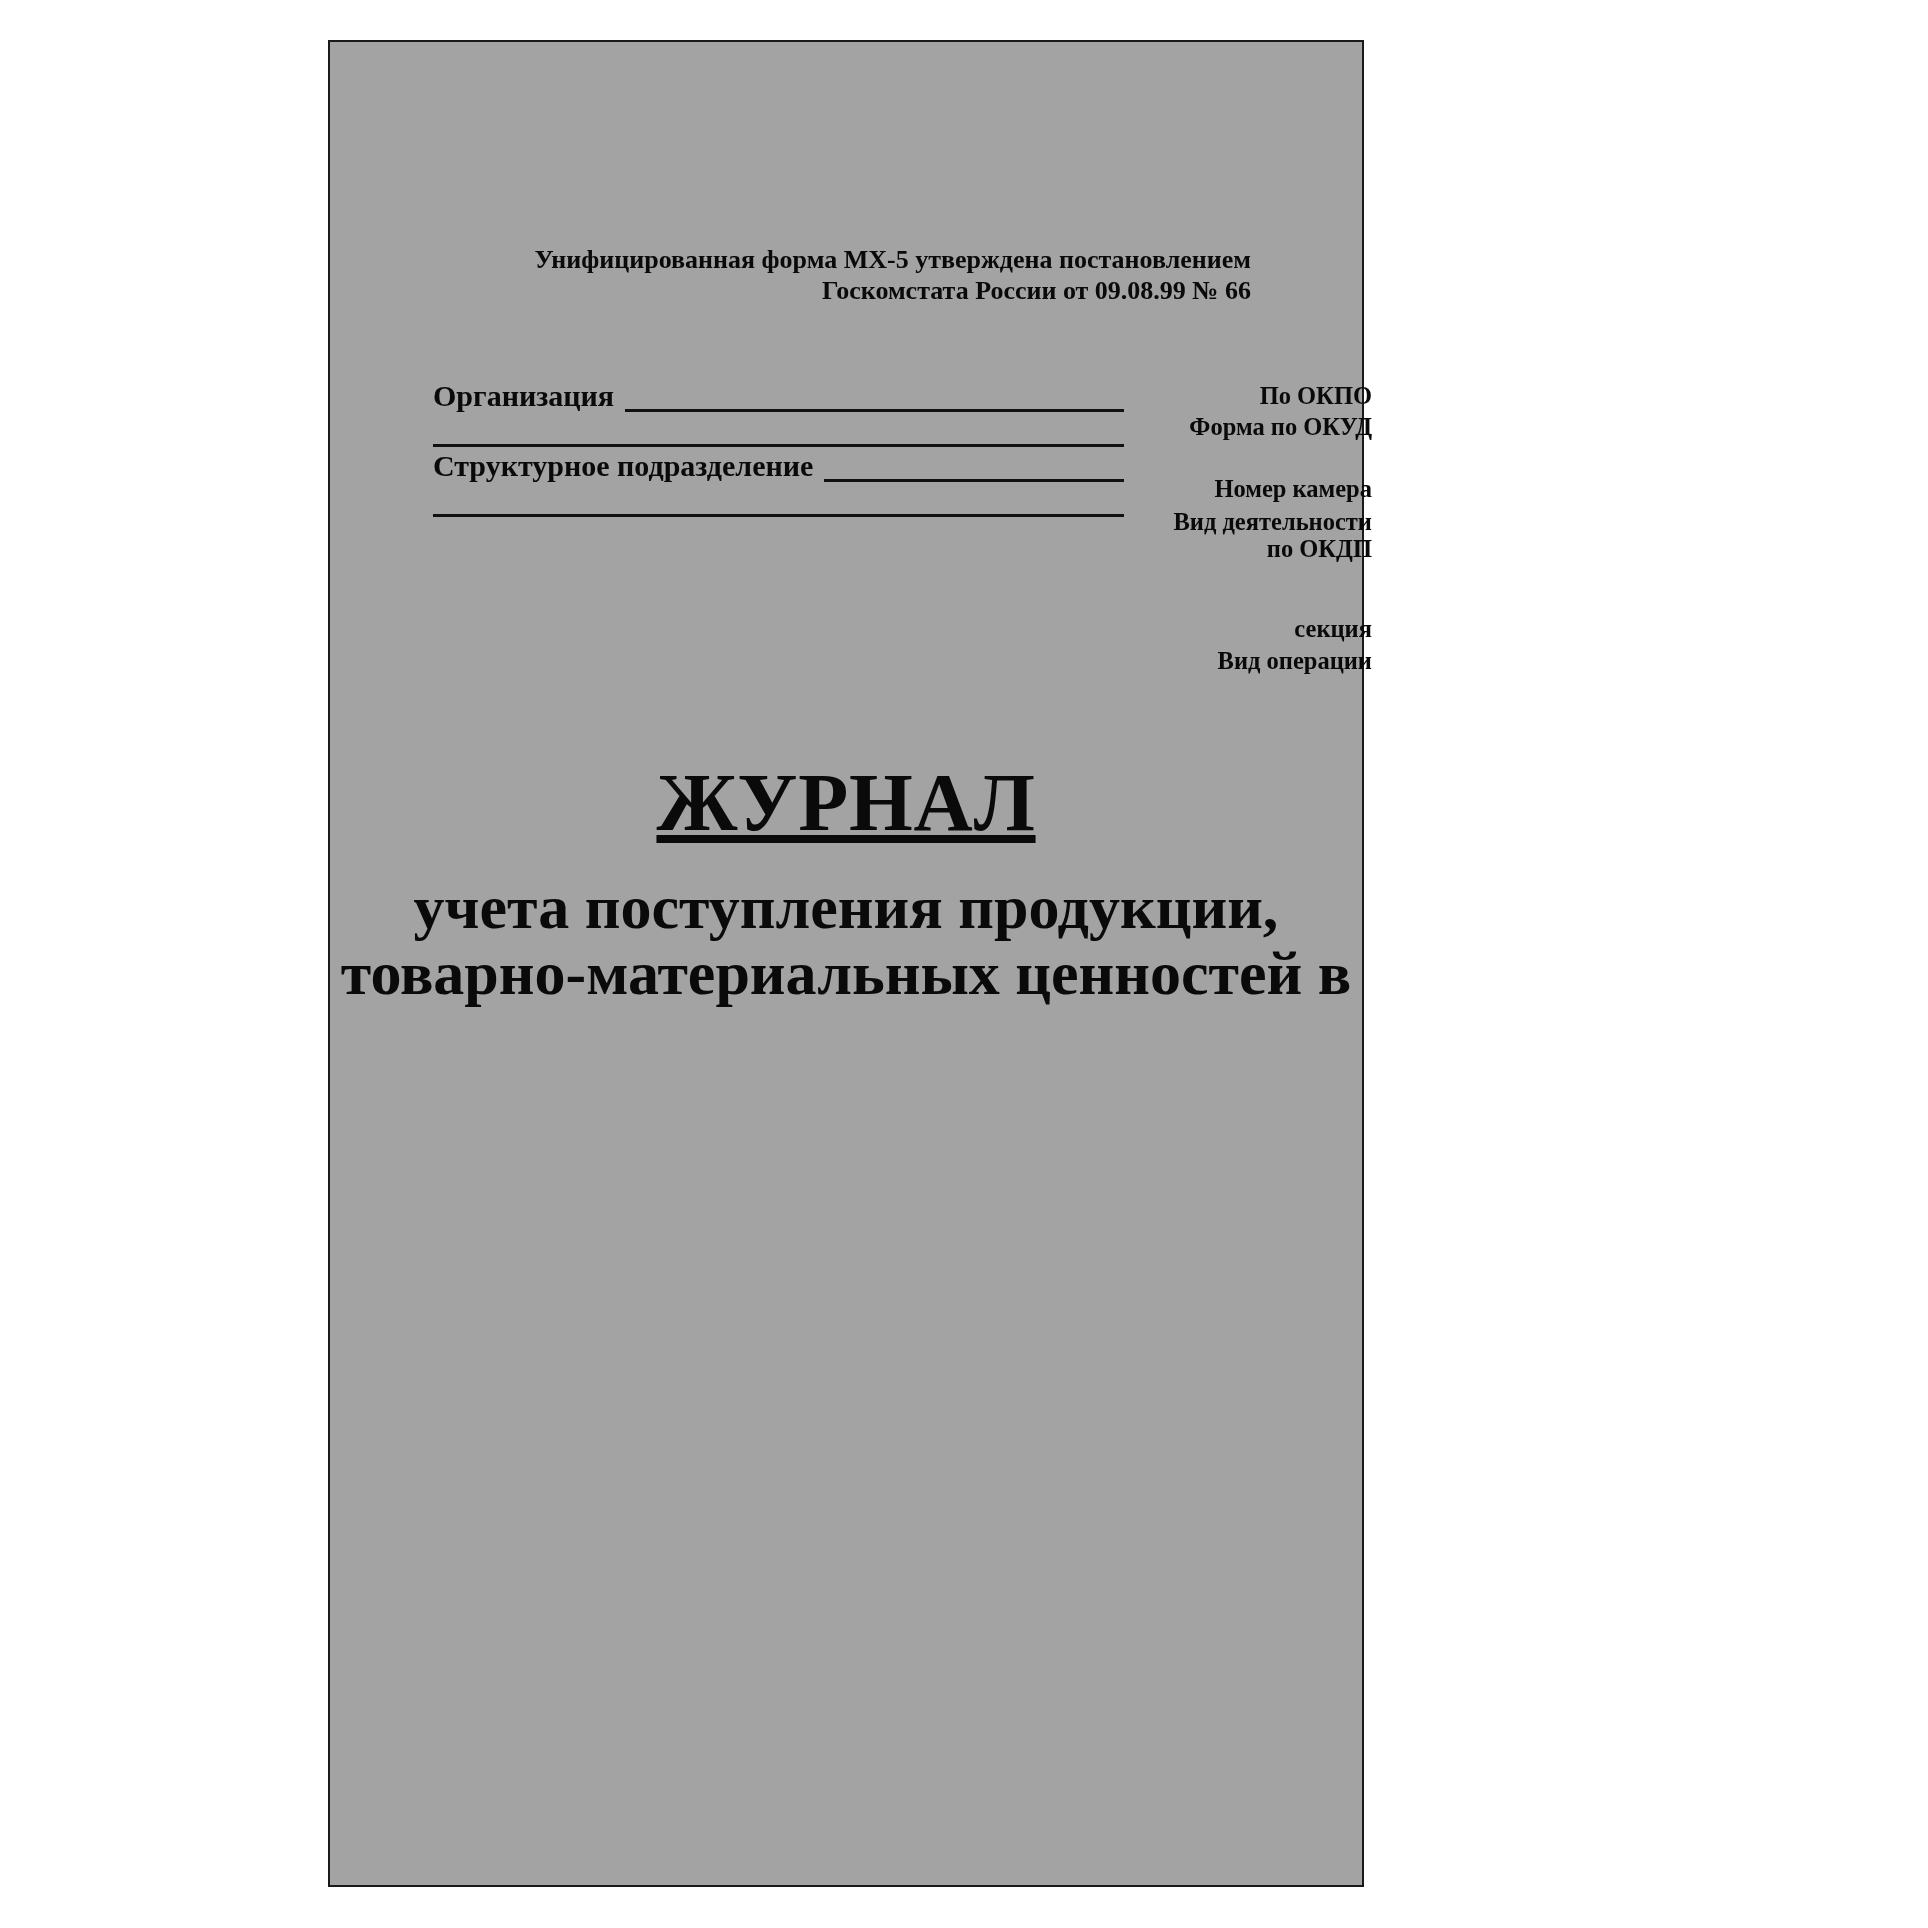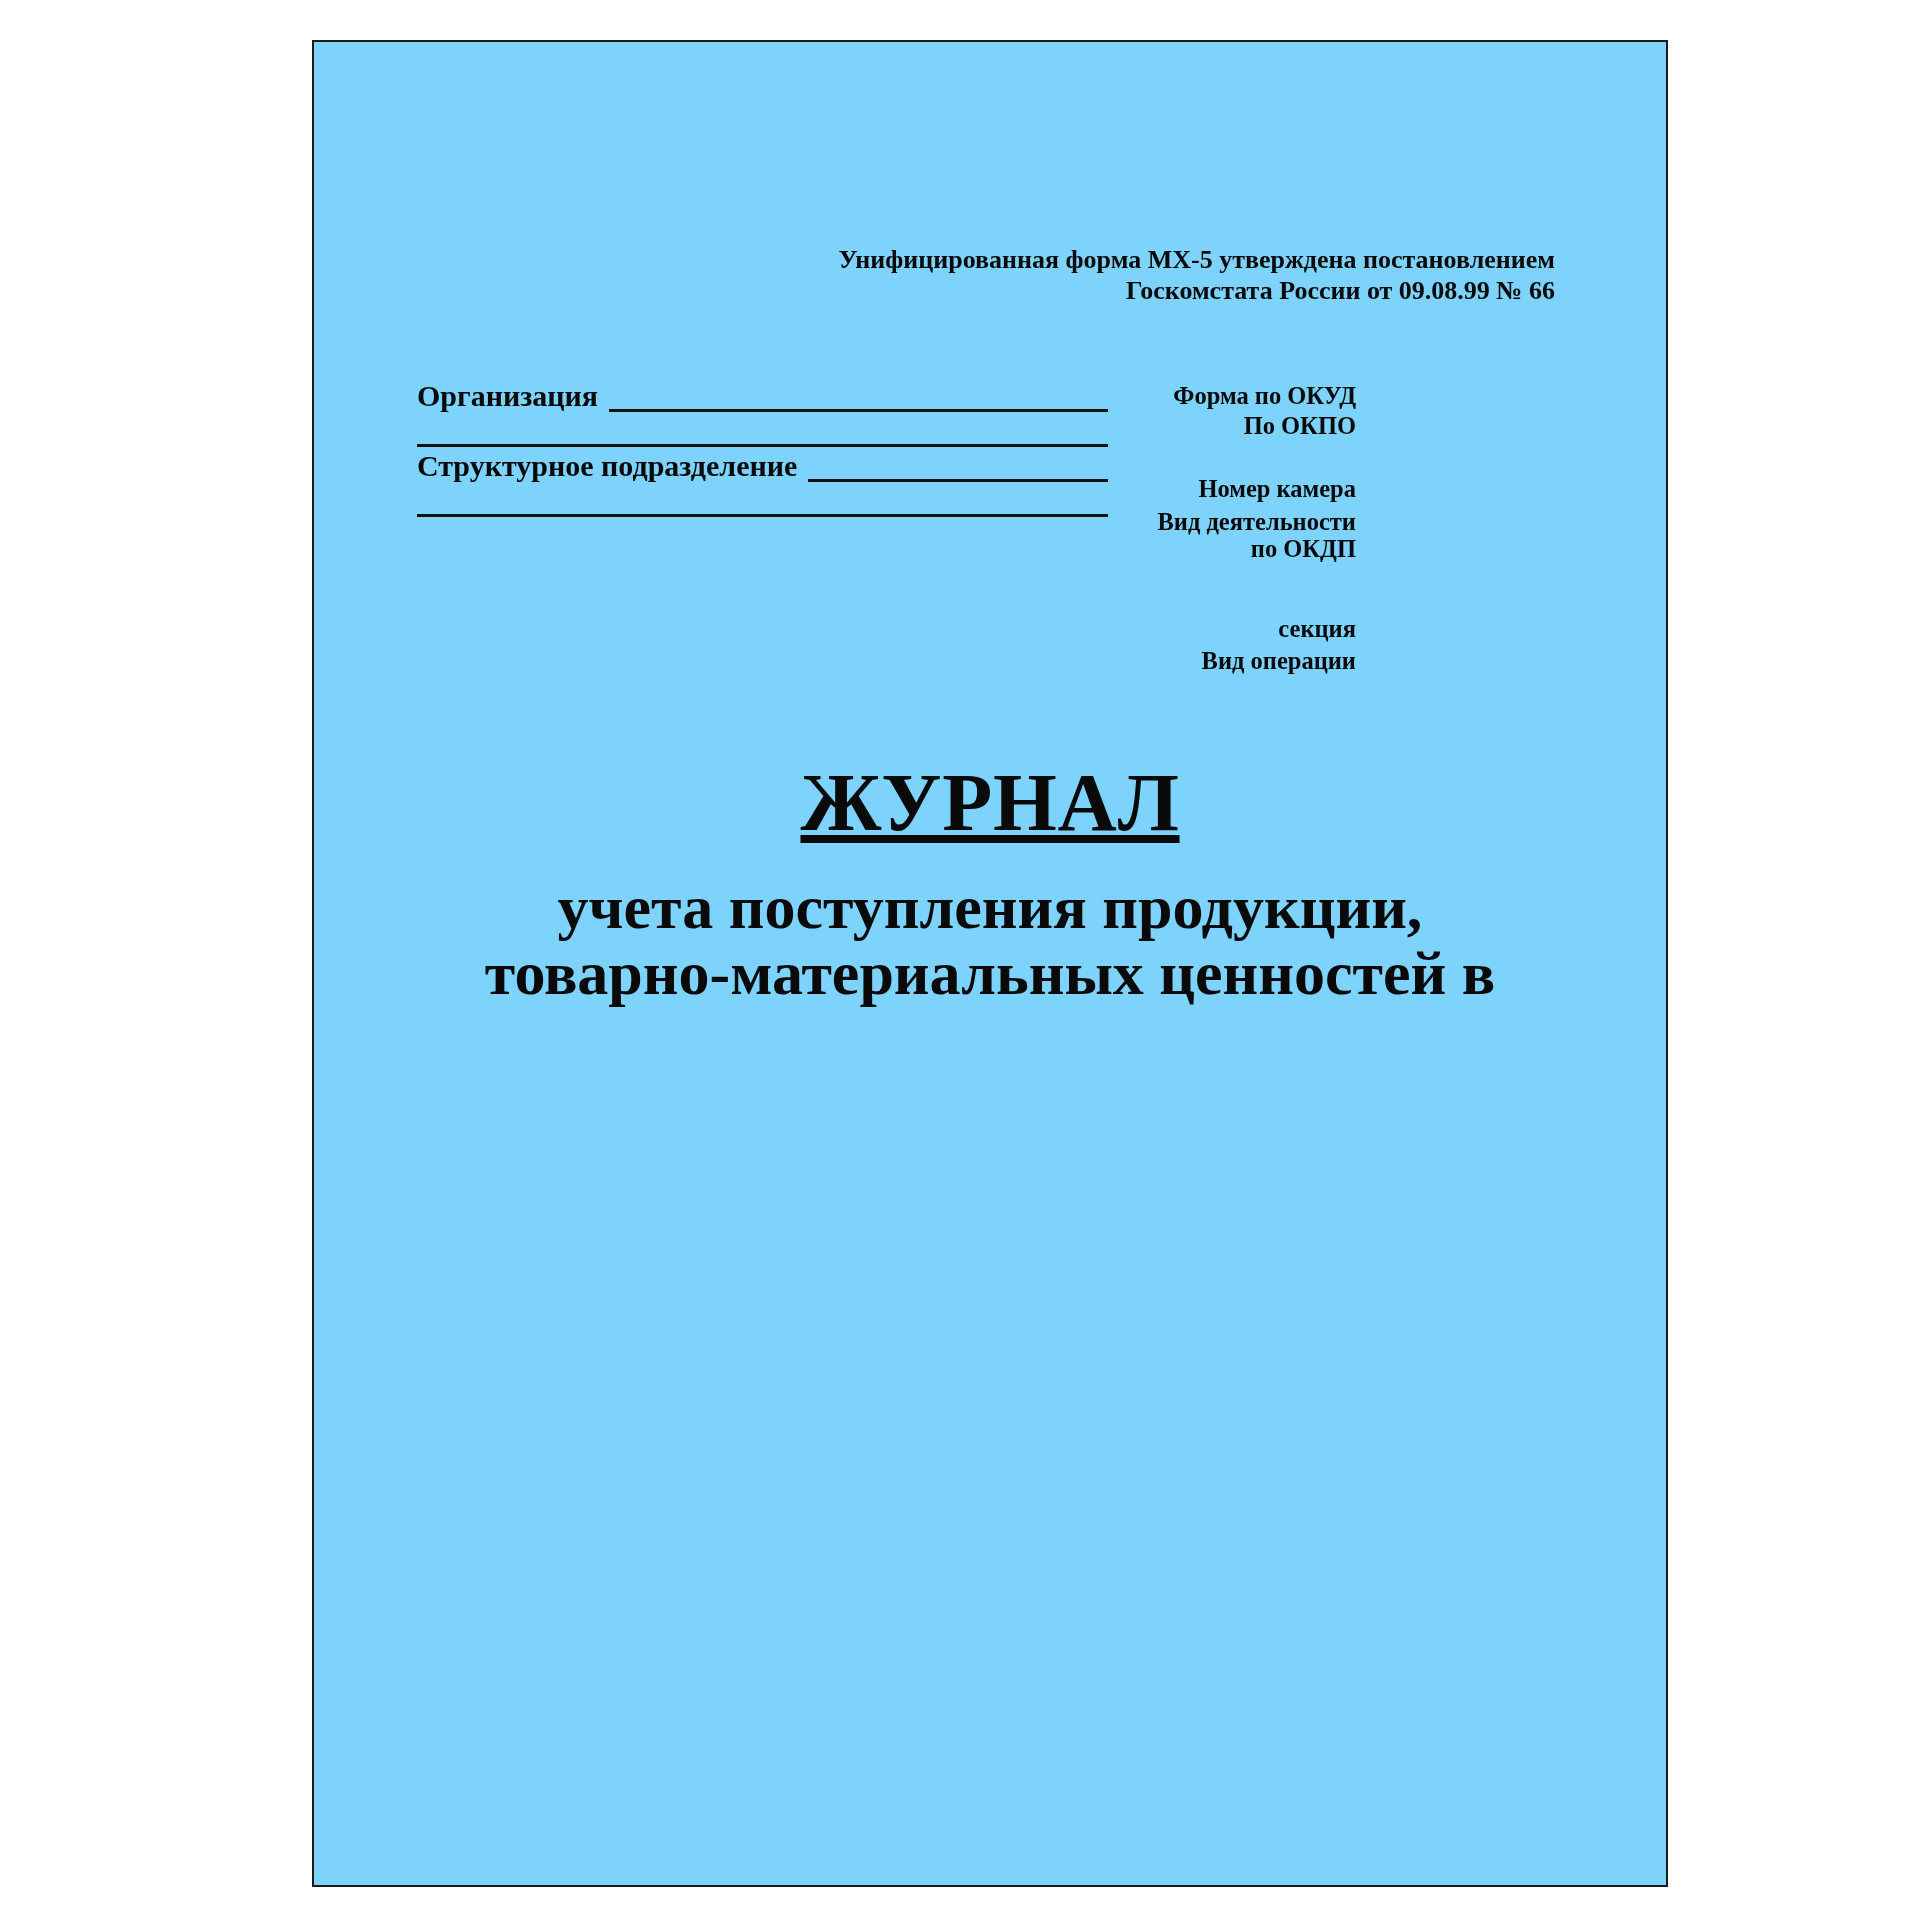--- a/index.html
+++ b/index.html
@@ -14,27 +14,27 @@
     font-weight: bold;
   }
   .canvas {
     position: relative;
     width: 1929px;
     height: 1929px;
     background: #ffffff;
   }
   .page {
     position: absolute;
-    left: 312px;
+    left: 328px;
     top: 40px;
-    width: 1356px;
+    width: 1036px;
     height: 1847px;
     box-sizing: border-box;
     border: 2.4px solid #1a1a1a;
-    background: #7dd3fc;
+    background: #a3a3a3;
   }
 
   
   .approval {
     position: absolute;
     top: 202px;
     right: 111px;
     text-align: right;
     font-size: 26px;
     line-height: 31px;
@@ -176,22 +176,22 @@
       <div class="org-row">
         <span class="org-label">Структурное подразделение</span>
         <span class="org-fill"></span>
       </div>
       <div class="org-line"></div>
     </div>
 
     <div class="codes">
       <div class="codes-labels">
         <div class="label-row lr0"></div>
+        <div class="label-row lr2">По ОКПО</div>
         <div class="label-row lr1">Форма по ОКУД</div>
-        <div class="label-row lr2">По ОКПО</div>
         <div class="label-row lr3"></div>
         <div class="label-row lr5">Номер камера</div>
         <div class="label-row lr4">
           <div>
             <div>Вид деятельности</div>
             <div>по ОКДП</div>
           </div>
         </div>
         <div class="label-row lr6">секция</div>
         <div class="label-row lr7">Вид операции</div>

